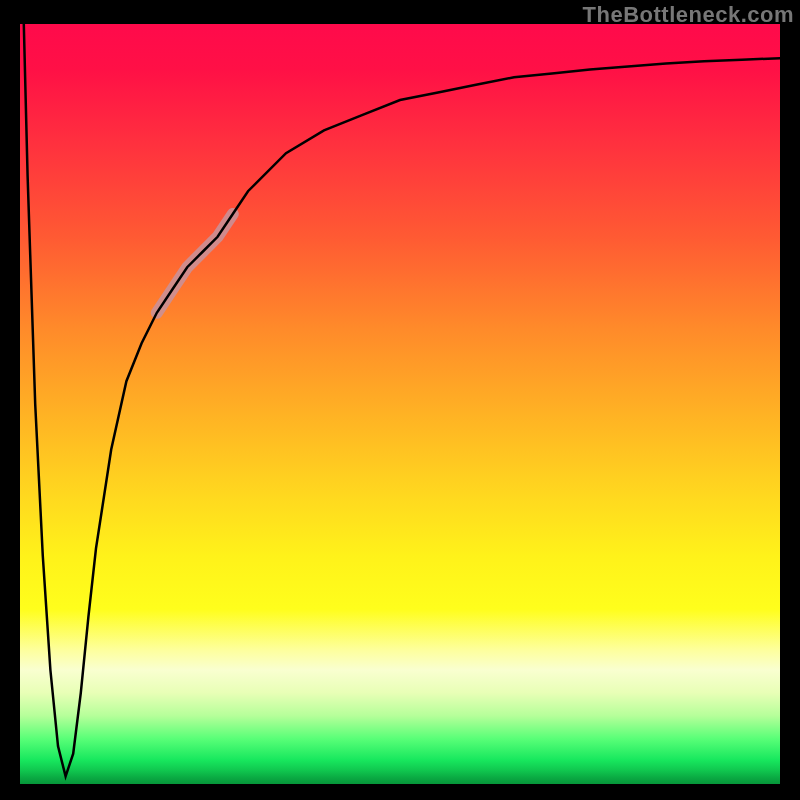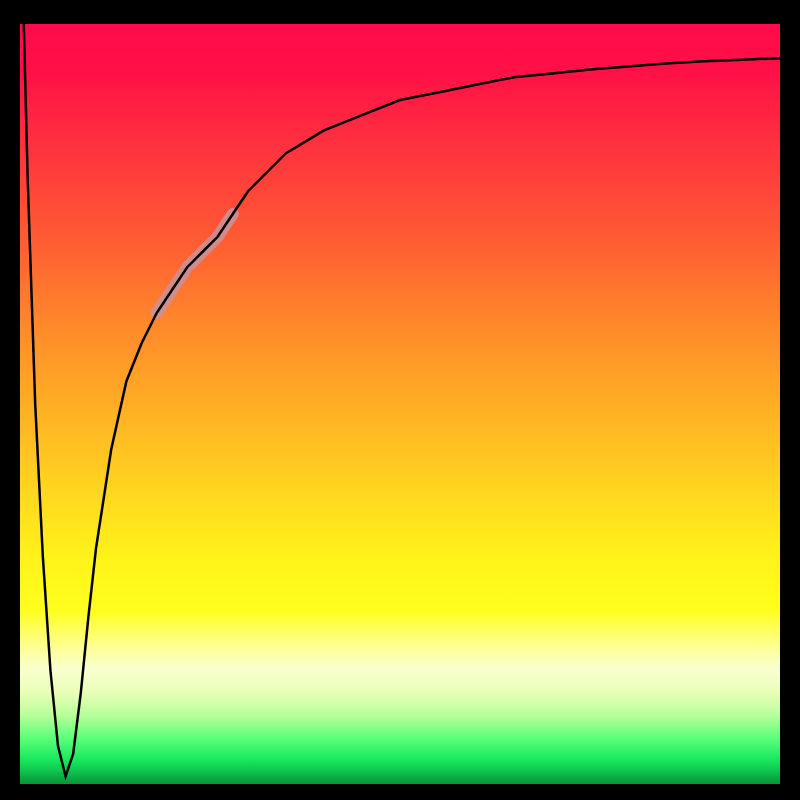--- a/index.html
+++ b/index.html
@@ -60,19 +60,20 @@
     position: absolute;
     left: 0; top: 0;
     width: 100%; height: 100%;
     overflow: visible;
   }
 </style>
 </head>
 <body>
 
 <div class="chart-container">
+  <div class="watermark">TheBottleneck.com</div>
   <div class="plot-area">
     <svg class="curve" viewBox="0 0 760 760" preserveAspectRatio="none">
       <path id="highlight-path" fill="none" stroke="#c99199" stroke-width="12" stroke-linecap="round" stroke-opacity="0.88" d="M136.80 288.80 L152.00 266.00 L167.20 243.20 L182.40 228.00 L197.60 212.80 L212.80 190.00"></path>
       <path id="curve-path" fill="none" stroke="#000" stroke-width="2.5" stroke-linecap="round" d="M3.80 0.00 L7.60 152.00 L15.20 380.00 L22.80 532.00 L30.40 646.00 L38.00 722.00 L45.60 752.40 L53.20 729.60 L60.80 668.80 L68.40 592.80 L76.00 524.40 L91.20 425.60 L106.40 357.20 L121.60 319.20 L136.80 288.80 L152.00 266.00 L167.20 243.20 L182.40 228.00 L197.60 212.80 L212.80 190.00 L228.00 167.20 L266.00 129.20 L304.00 106.40 L342.00 91.20 L380.00 76.00 L418.00 68.40 L456.00 60.80 L494.00 53.20 L532.00 49.40 L570.00 45.60 L608.00 42.56 L646.00 39.52 L684.00 37.24 L722.00 35.72 L760.00 34.20"></path>
     </svg>
   </div>
 </div>
 
 </body></html>

